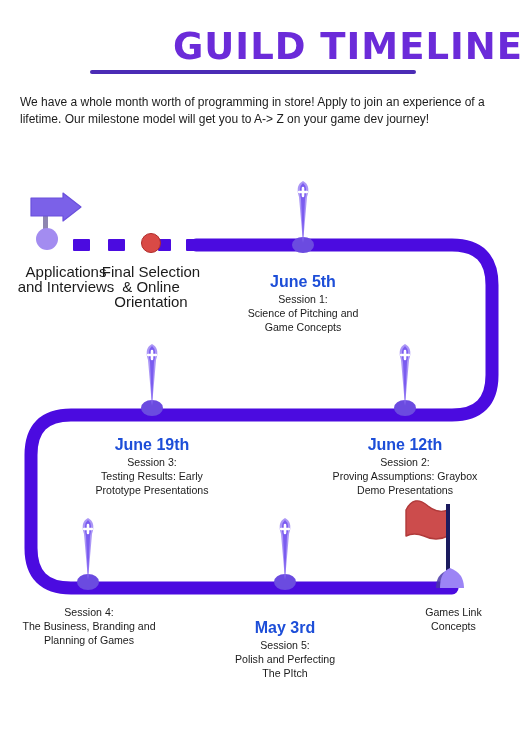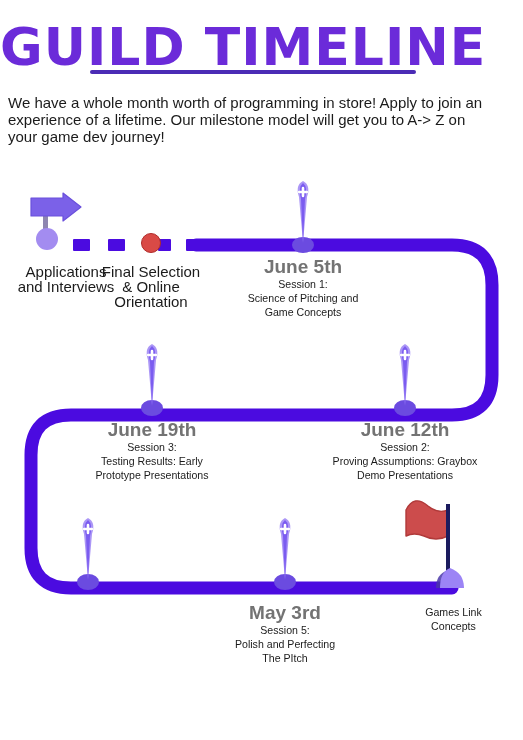--- a/index.html
+++ b/index.html
@@ -8,36 +8,36 @@
     background:#ffffff;
     font-family:"Liberation Sans", sans-serif;
     overflow:hidden;
     position:relative;
   }
   #page{position:relative;width:523px;height:740px;overflow:hidden;background:#fff;}
 
   
   .title{
     position:absolute;left:0;top:24px;width:523px;
-    text-align:left;
+    text-align:right;
     font-family:"DejaVu Sans","Liberation Sans",sans-serif;
     font-weight:bold;
-    font-size:52px;
+    font-size:37px;
     letter-spacing:1px;
     color:#6B2BD9;
     line-height:46px;
     white-space:nowrap;
   }
   .title-rule{
     position:absolute;left:90px;top:70px;width:326px;height:4px;
     background:#4B2BB5;border-radius:2px;
   }
   .intro{
-    position:absolute;left:8px;top:94px;width:486px;
-    font-size:15px;line-height:17px;color:#1b1b1b;
+    position:absolute;left:20px;top:94px;width:486px;
+    font-size:12px;line-height:17px;color:#1b1b1b;
     font-family:"Liberation Sans",sans-serif;
   }
 
   
   .track-svg{position:absolute;left:0;top:150px;width:523px;height:470px;}
 
   
   .dash{position:absolute;height:12px;background:#4B0BE0;border-radius:1px;}
 
   
@@ -56,22 +56,23 @@
   .marker{position:absolute;width:40px;height:80px;}
   .marker svg{display:block;}
 
   
   .finish{position:absolute;left:386px;top:500px;width:80px;height:92px;}
 
   
   .label{position:absolute;text-align:center;}
   .label .date{
     font-family:"Liberation Sans",sans-serif;
-    font-weight:bold;font-size:19px;color:#737373;line-height:18px;
+    font-weight:bold;font-size:16px;color:#1d4ed8;line-height:18px;
     white-space:nowrap;
+    margin-top:15px;
   }
   .label .desc{
     font-family:"Liberation Sans",sans-serif;
     font-size:10.6px;color:#1b1b1b;line-height:14px;margin-top:1px;
     white-space:pre-line;
   }
   .plain-label{
     position:absolute;text-align:center;
     font-family:"Liberation Sans",sans-serif;
     font-size:15px;color:#1b1b1b;line-height:15px;white-space:pre-line;
@@ -167,20 +168,23 @@
 
   <div class="marker" style="left:68px;top:512px;">
     <svg viewBox="0 0 40 80" width="40" height="80">
       <ellipse cx="20" cy="70" rx="11" ry="8" fill="#6B4BE0"></ellipse>
       <path d="M 20 68 L 16 22 Q 12 10 20 6 Q 28 10 24 22 Z" fill="#9C84F5" opacity="0.85"></path>
       <path d="M 20 68 L 18 24 Q 15 12 20 8 Q 25 12 22 24 Z" fill="#7B5CF0"></path>
       <path d="M 20 13 L 20 21 M 16.2 17 L 23.8 17" stroke="#ffffff" stroke-width="2.6" stroke-linecap="round"></path>
     </svg>
   </div>
   <div class="label" style="left:-1px;top:604px;width:180px;">
+    <div class="desc">Session 4:
+The Business, Branding and
+Planning of Games</div>
   </div>
 
   <div class="marker" style="left:265px;top:512px;">
     <svg viewBox="0 0 40 80" width="40" height="80">
       <ellipse cx="20" cy="70" rx="11" ry="8" fill="#6B4BE0"></ellipse>
       <path d="M 20 68 L 16 22 Q 12 10 20 6 Q 28 10 24 22 Z" fill="#9C84F5" opacity="0.85"></path>
       <path d="M 20 68 L 18 24 Q 15 12 20 8 Q 25 12 22 24 Z" fill="#7B5CF0"></path>
       <path d="M 20 13 L 20 21 M 16.2 17 L 23.8 17" stroke="#ffffff" stroke-width="2.6" stroke-linecap="round"></path>
     </svg>
   </div>

